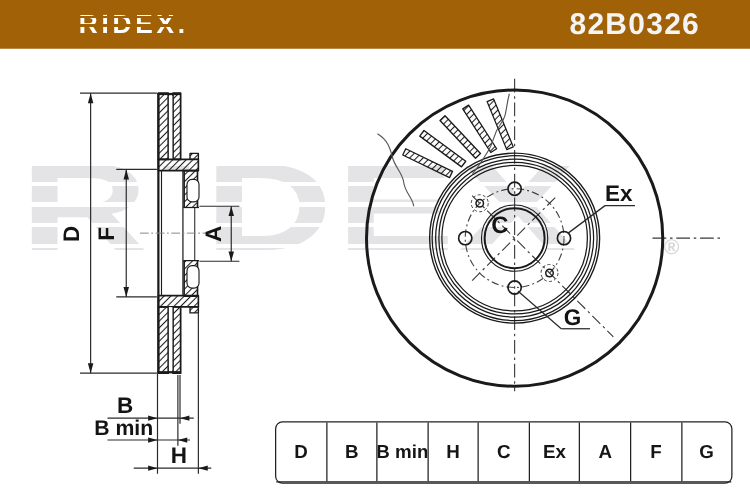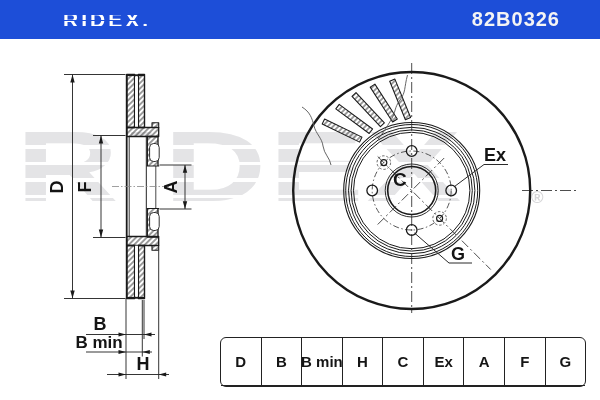--- a/index.html
+++ b/index.html
@@ -1,23 +1,23 @@
 <!DOCTYPE html>
 <html><head>
 <meta charset="utf-8">
 <style>
   html,body{margin:0;padding:0;background:#fff;width:600px;height:400px;overflow:hidden;}
   .stage{position:relative;width:600px;height:400px;background:#ffffff;font-family:"Liberation Sans",sans-serif;}
 
   
-  .topbar{position:absolute;left:0;top:0;width:600px;height:39px;background:#1d4ed8;display:flex;align-items:center;justify-content:space-between;}
+  .topbar{position:absolute;left:0;top:0;width:600px;height:39px;background:#a16207;display:flex;align-items:center;justify-content:space-between;}
   .brand{color:#fff;font-weight:800;font-size:21px;letter-spacing:3px;margin-left:63px;
          -webkit-mask-image:repeating-linear-gradient(to bottom,#000 0 5px,transparent 5px 6.6px);
          mask-image:repeating-linear-gradient(to bottom,#000 0 5px,transparent 5px 6.6px);}
-  .partno{color:#f4f4f4;font-weight:700;font-size:20px;letter-spacing:1px;margin-right:40px;}
+  .partno{color:#f4f4f4;font-weight:700;font-size:24px;letter-spacing:1px;margin-right:40px;}
 
   
   .wm{position:absolute;left:16px;top:116px;z-index:1;color:#e4e4e6;font-weight:800;font-size:100px;
       letter-spacing:2px;line-height:1;transform:scaleX(1.42);transform-origin:left center;white-space:nowrap;
       -webkit-mask-image:repeating-linear-gradient(to bottom,#000 0 13px,transparent 13px 16.5px);
       mask-image:repeating-linear-gradient(to bottom,#000 0 13px,transparent 13px 16.5px);}
   .wm-reg{position:absolute;left:531px;top:188px;z-index:1;color:#d6d6d8;font-size:17px;font-weight:700;}
 
   svg.draw{position:absolute;left:0;top:0;z-index:2;}
   svg text{font-family:"Liberation Sans",sans-serif;font-weight:bold;fill:#141414;}

